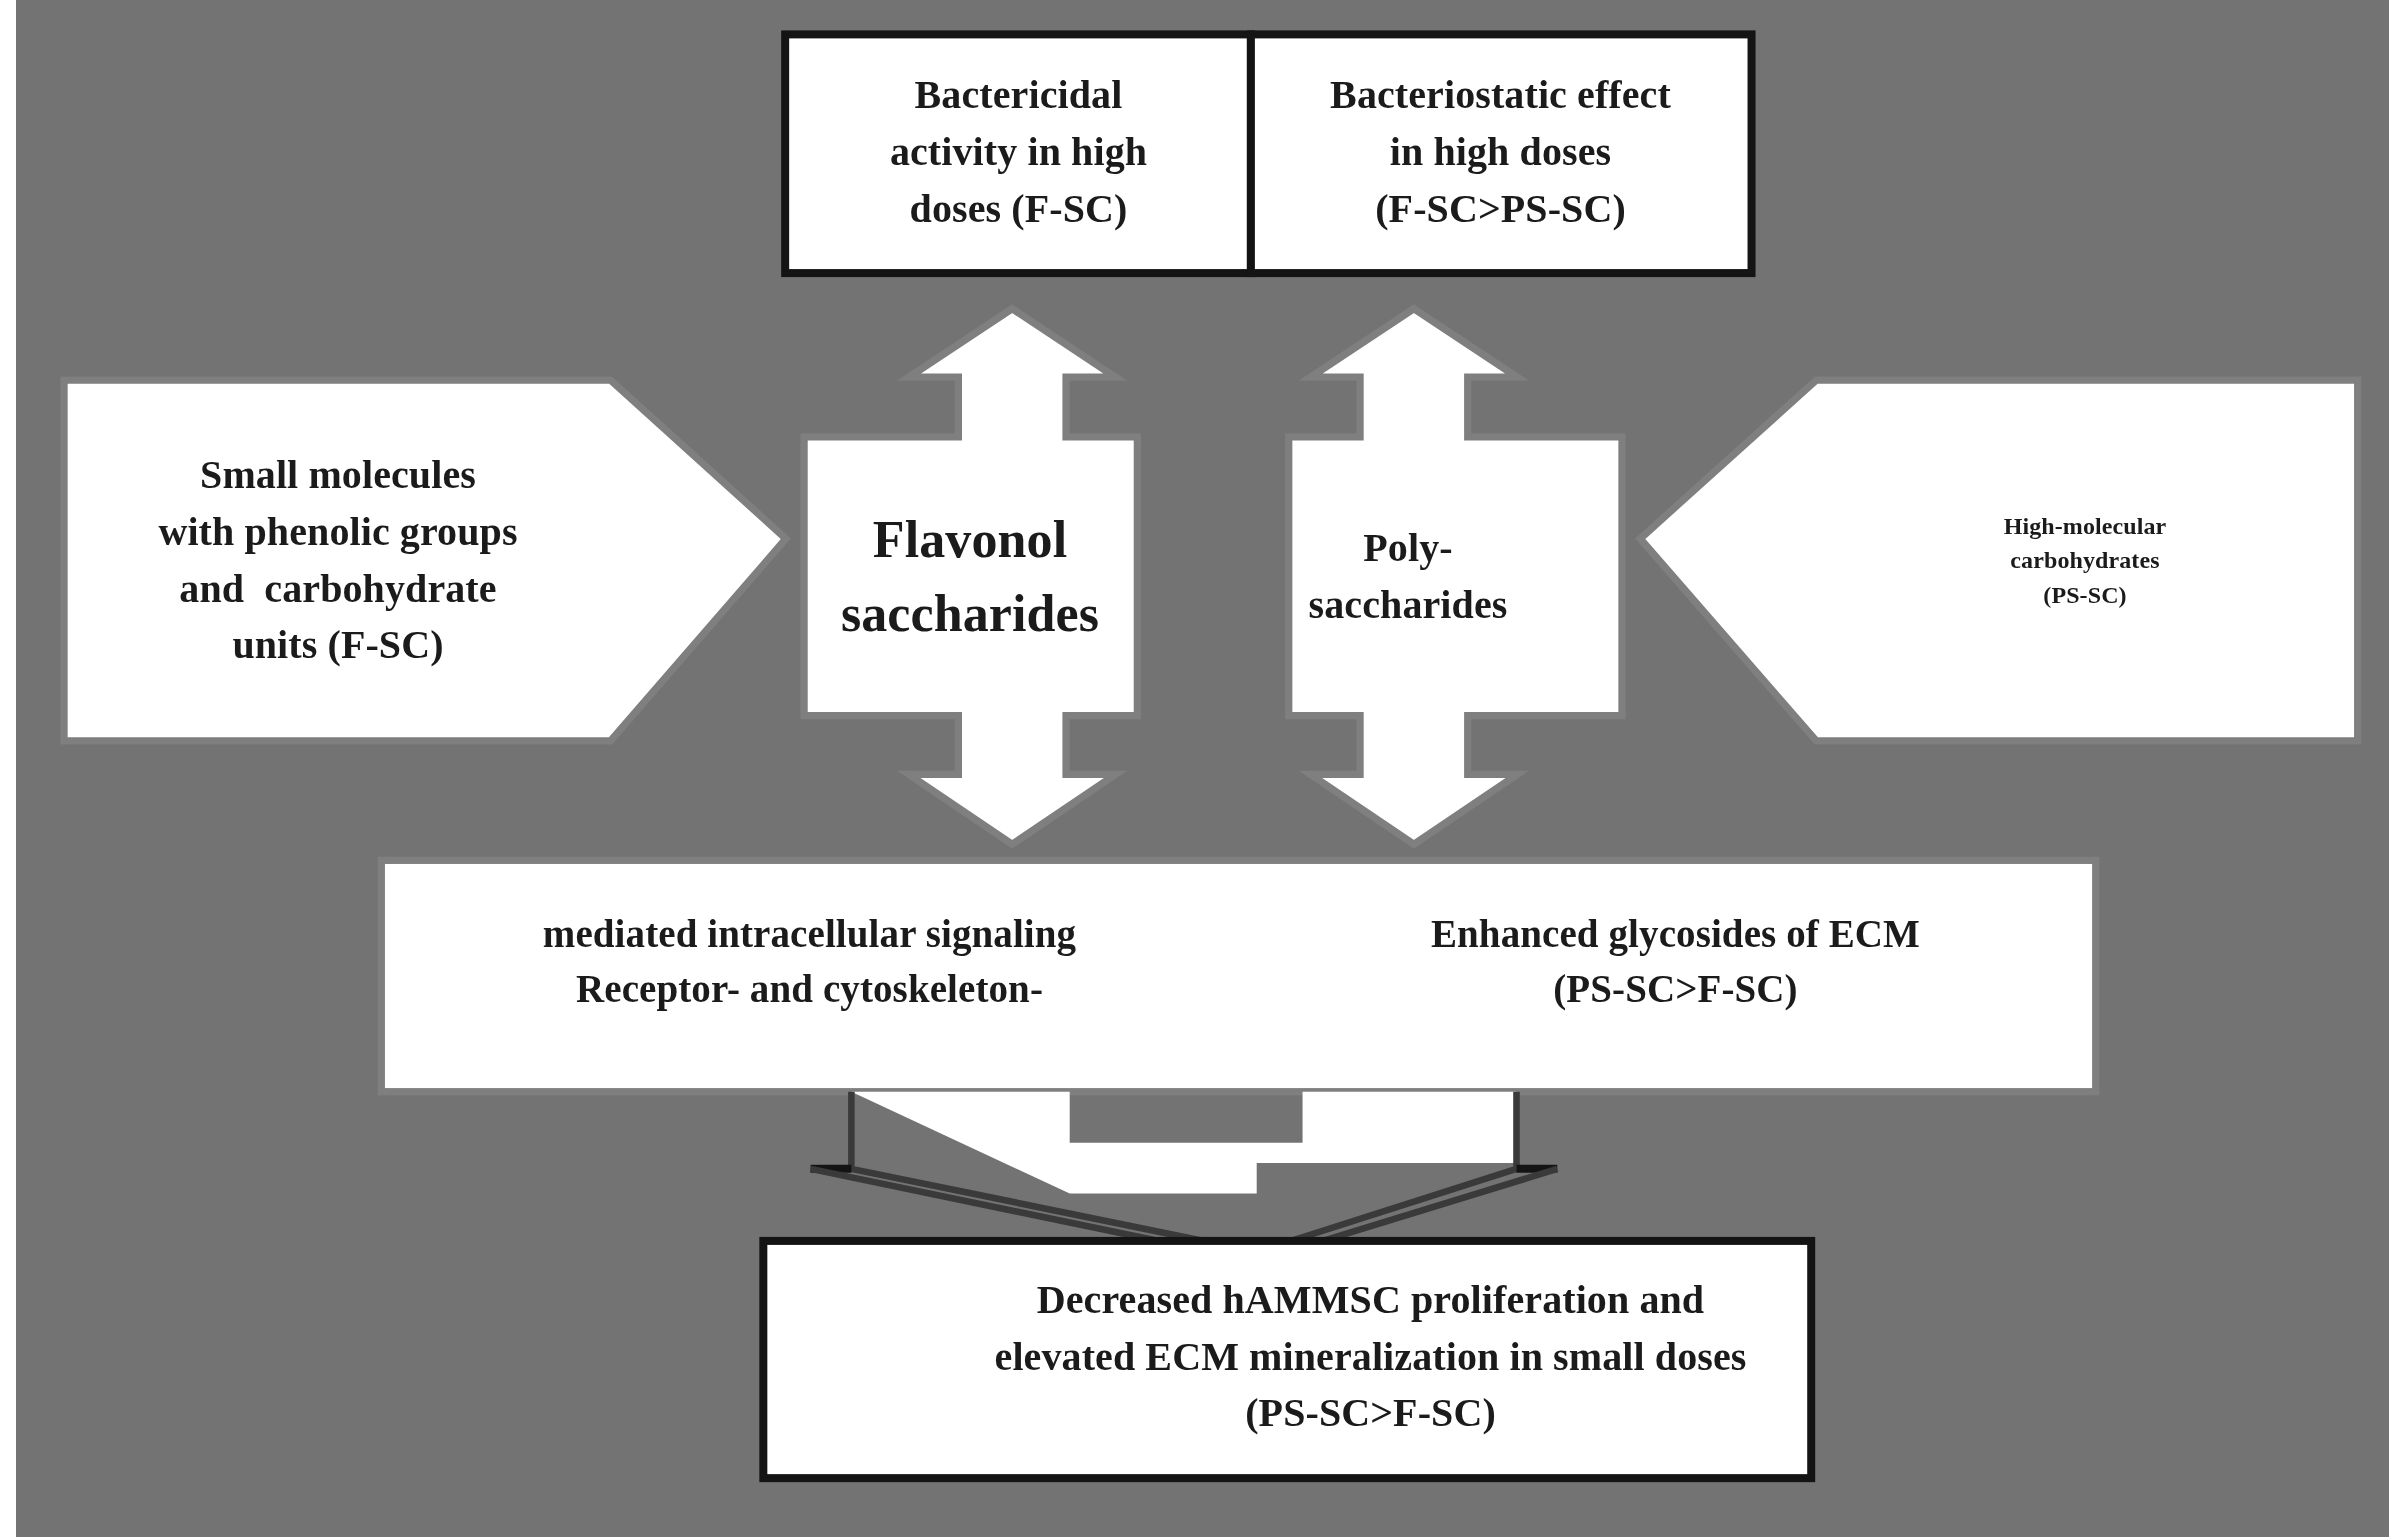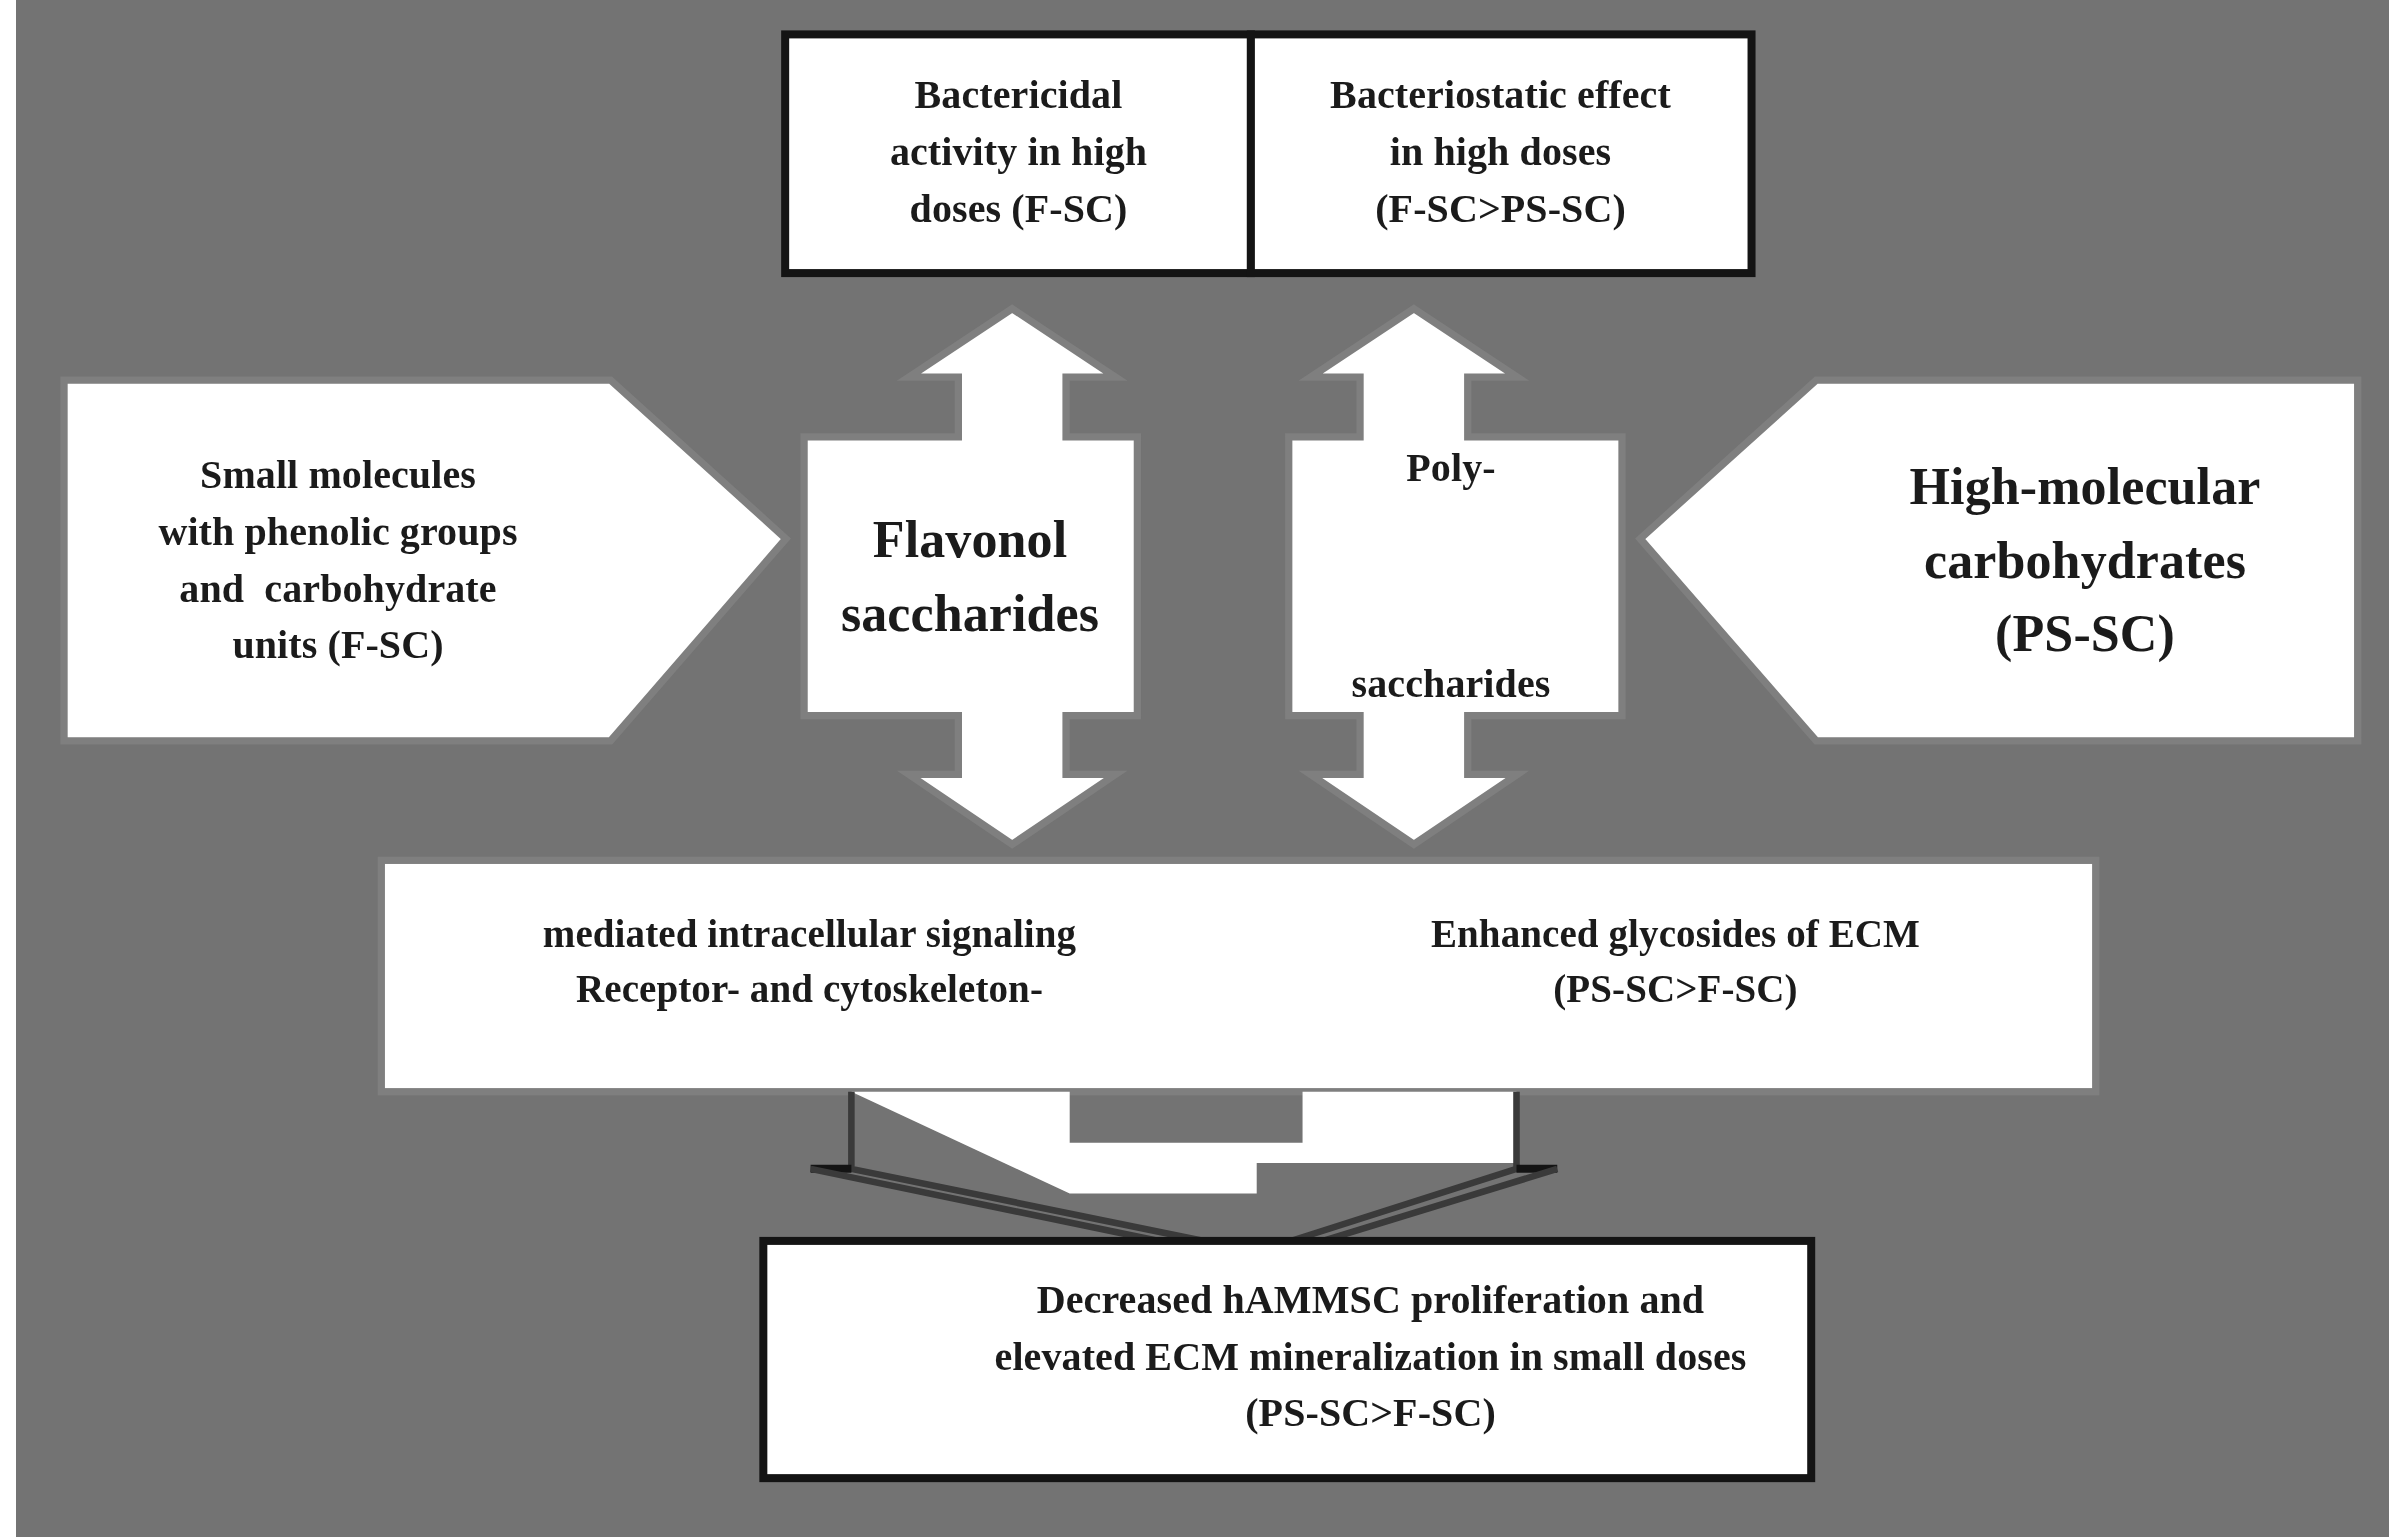--- a/index.html
+++ b/index.html
@@ -38,22 +38,22 @@
     white-space: pre;
   }
   .lbl span { display: block; }
 
   
   #txt-bactericidal    { left: 773px; top: 36px;   width: 459px;  height: 233px; font-size: 40px; }
   #txt-bacteriostatic  { left: 1237px; top: 36px;   width: 495px;  height: 233px; font-size: 40px; }
 
   #txt-small-molecules { left: 51px;   top: 382px;  width: 542px;  height: 357px; font-size: 40px; }
   #txt-flavonol        { left: 790px; top: 440px;  width: 328px;  height: 273px; font-size: 52px; }
-  #txt-polysacch       { left: 1271px; top: 440px;  width: 328px;  height: 273px; font-size: 40px; justify-content: space-between; }
-  #txt-high-molecular  { left: 1798px; top: 382px;  width: 542px;  height: 357px; font-size: 52px; }
+  #txt-polysacch       { left: 1228px; top: 440px;  width: 328px;  height: 273px; font-size: 40px; }
+  #txt-high-molecular  { left: 1798px; top: 382px;  width: 542px;  height: 357px; font-size: 24px; }
 
   #txt-receptor        { left: 408px;  top: 899px; width: 771px; height: 124px; font-size: 39px; }
   #txt-stiffness       { left: 1332px; top: 899px; width: 655px;  height: 124px; font-size: 39px; }
 
   #txt-decreased       { left: 751px; top: 1266px; width: 1207px; height: 182px; font-size: 40px; }
 </style>
 </head>
 <body>
 
 <div id="canvas">

